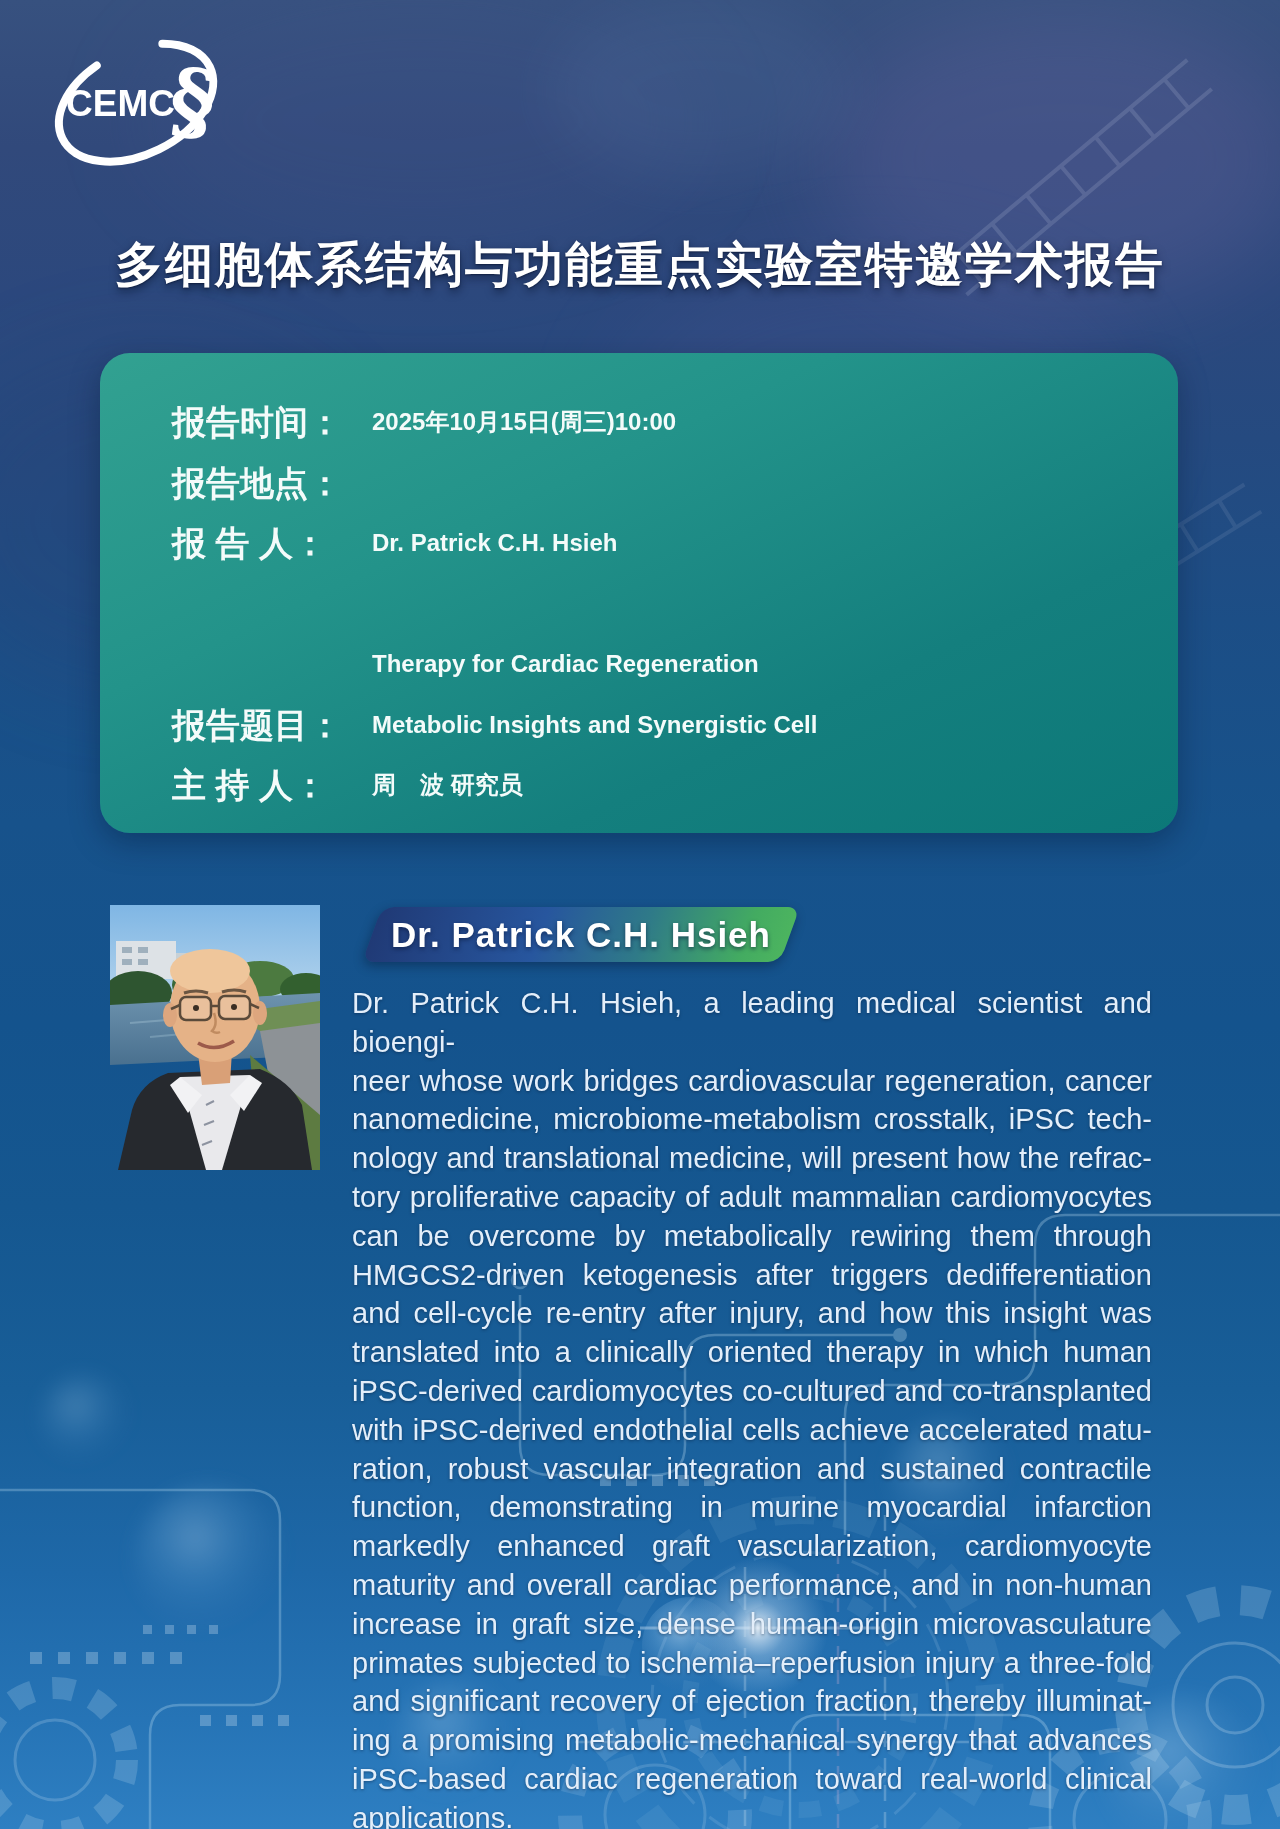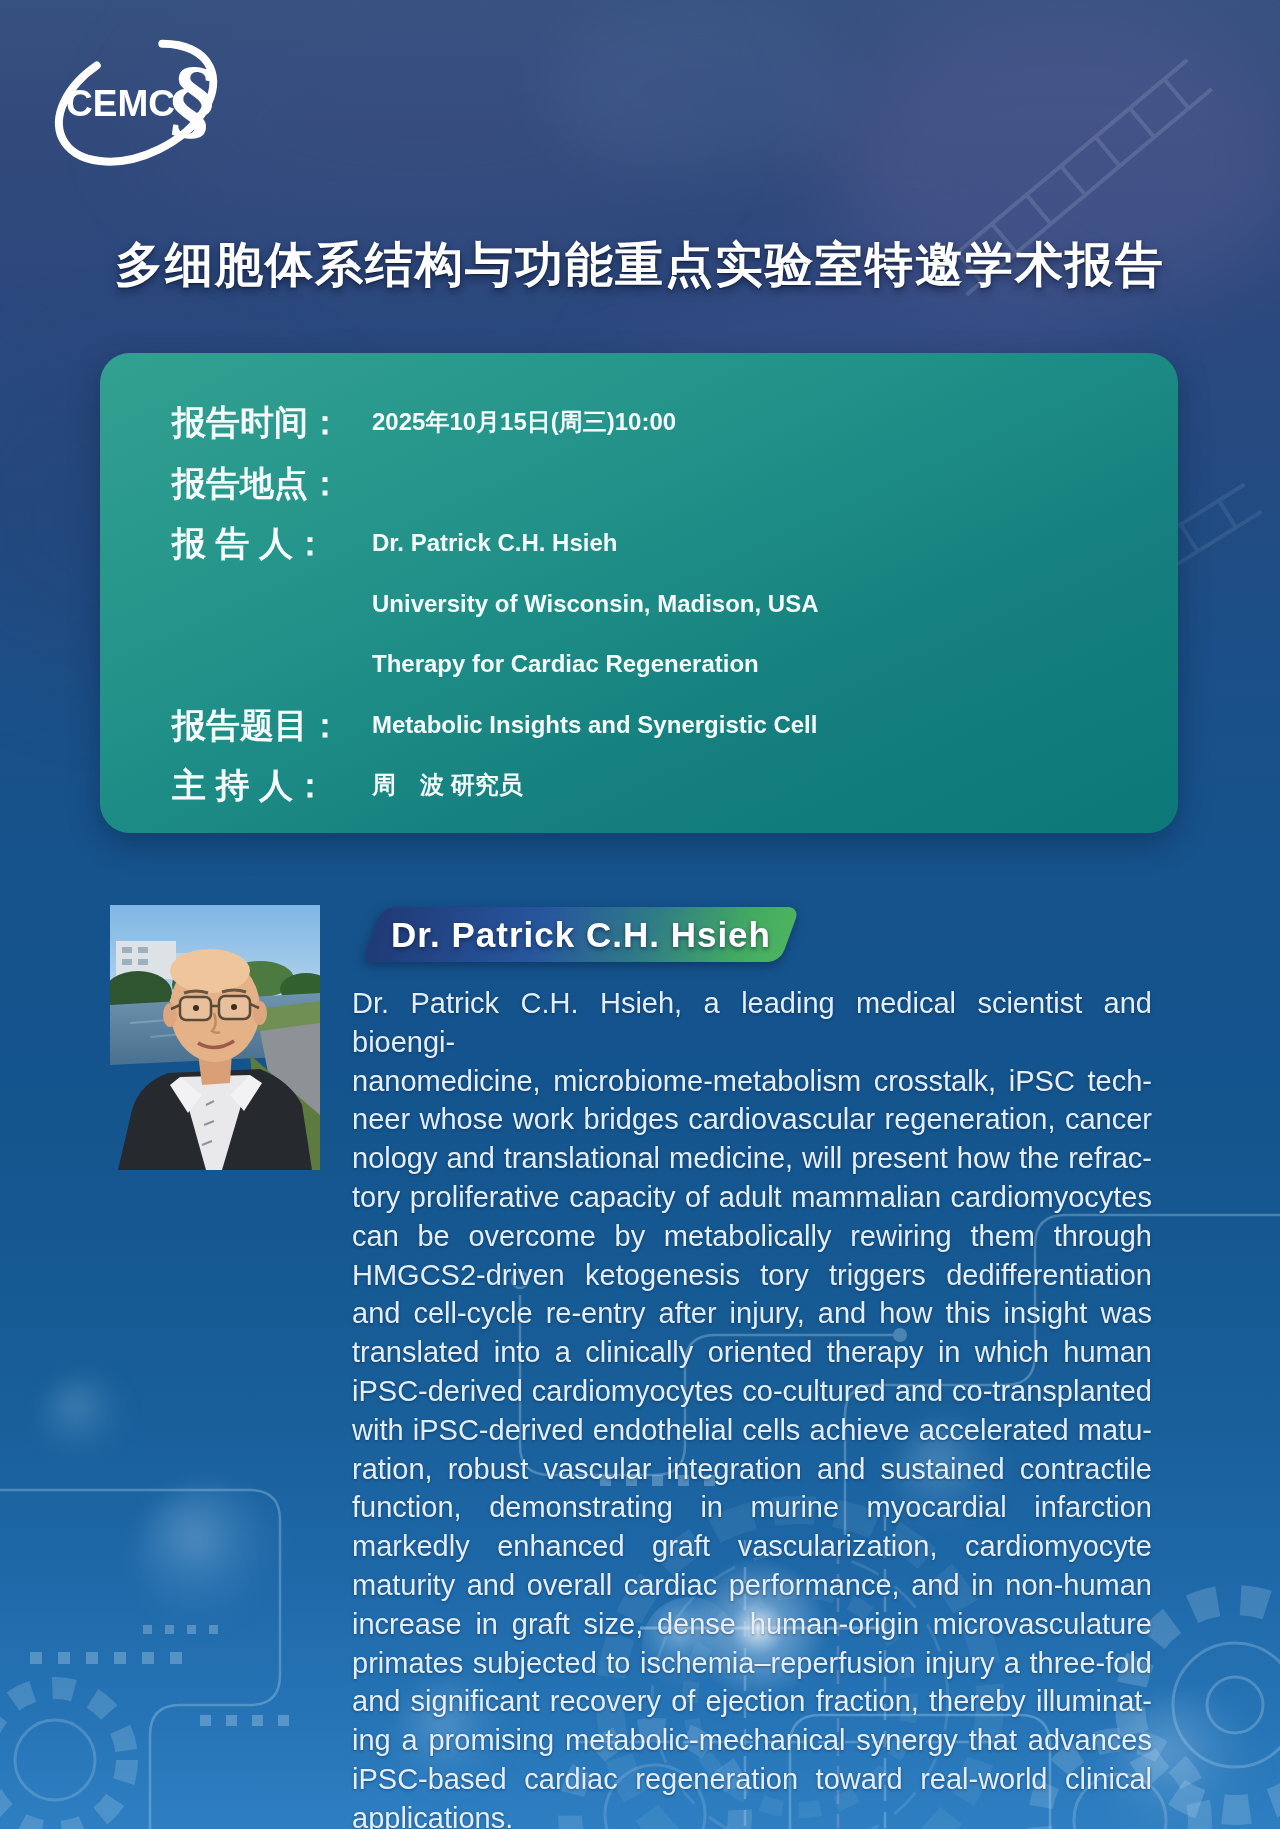--- a/index.html
+++ b/index.html
@@ -207,21 +207,20 @@
       </div>
       <div class="info-row">
         <span class="info-label">报告地点：</span>
       </div>
       <div class="info-row">
         <span class="info-label">报 告 人：</span>
         <span class="info-value">Dr. Patrick C.H. Hsieh</span>
       </div>
       <div class="info-row">
         <span class="info-label"></span>
-        <span class="info-value">University of Wisconsin, Madison, USA</span>
       </div>
       <div class="info-row">
         <span class="info-label"></span>
         <span class="info-value">Therapy for Cardiac Regeneration</span>
       </div>
       <div class="info-row">
         <span class="info-label">报告题目：</span>
         <span class="info-value">Metabolic Insights and Synergistic Cell</span>
       </div>
       <div class="info-row">
@@ -290,26 +289,26 @@
     <path d="M104 108 Q 108 120 102 126 Q 106 129 110 127" stroke="#c08b60" stroke-width="2.5" fill="none"></path>
     <path d="M88 138 Q 105 148 124 136" stroke="#9c5a4a" stroke-width="3.5" fill="none"></path>
   </svg>
 
   <div id="plate" class="content">
     <div id="plateText">Dr. Patrick C.H. Hsieh</div>
   </div>
 
   <div id="bio" class="content">
     <div class="bio-line">Dr. Patrick C.H. Hsieh, a leading medical scientist and bioengi-</div>
+    <div class="bio-line">neer whose work bridges cardiovascular regeneration, cancer</div>
     <div class="bio-line">nanomedicine, microbiome-metabolism crosstalk, iPSC tech-</div>
-    <div class="bio-line">neer whose work bridges cardiovascular regeneration, cancer</div>
     <div class="bio-line">nology and translational medicine, will present how the refrac-</div>
     <div class="bio-line">tory proliferative capacity of adult mammalian cardiomyocytes</div>
     <div class="bio-line">can be overcome by metabolically rewiring them through</div>
-    <div class="bio-line">HMGCS2-driven ketogenesis tory triggers dedifferentiation</div>
+    <div class="bio-line">HMGCS2-driven ketogenesis after triggers dedifferentiation</div>
     <div class="bio-line">and cell-cycle re-entry after injury, and how this insight was</div>
     <div class="bio-line">translated into a clinically oriented therapy in which human</div>
     <div class="bio-line">iPSC-derived cardiomyocytes co-cultured and co-transplanted</div>
     <div class="bio-line">with iPSC-derived endothelial cells achieve accelerated matu-</div>
     <div class="bio-line">ration, robust vascular integration and sustained contractile</div>
     <div class="bio-line">function, demonstrating in murine myocardial infarction</div>
     <div class="bio-line">markedly enhanced graft vascularization, cardiomyocyte</div>
     <div class="bio-line">maturity and overall cardiac performance, and in non-human</div>
     <div class="bio-line">increase in graft size, dense human-origin microvasculature</div>
     <div class="bio-line">primates subjected to ischemia–reperfusion injury a three-fold</div>

